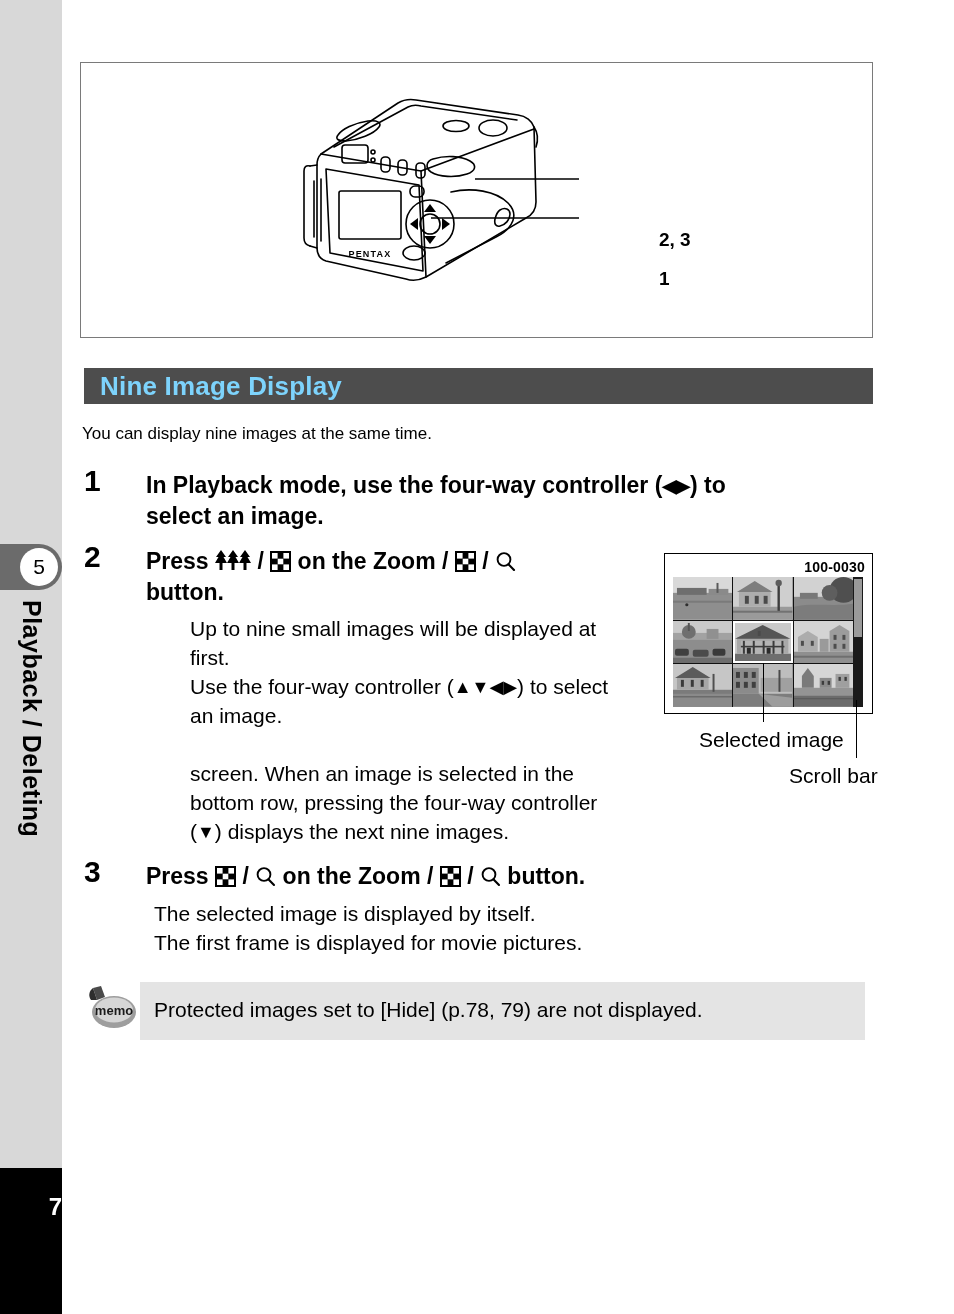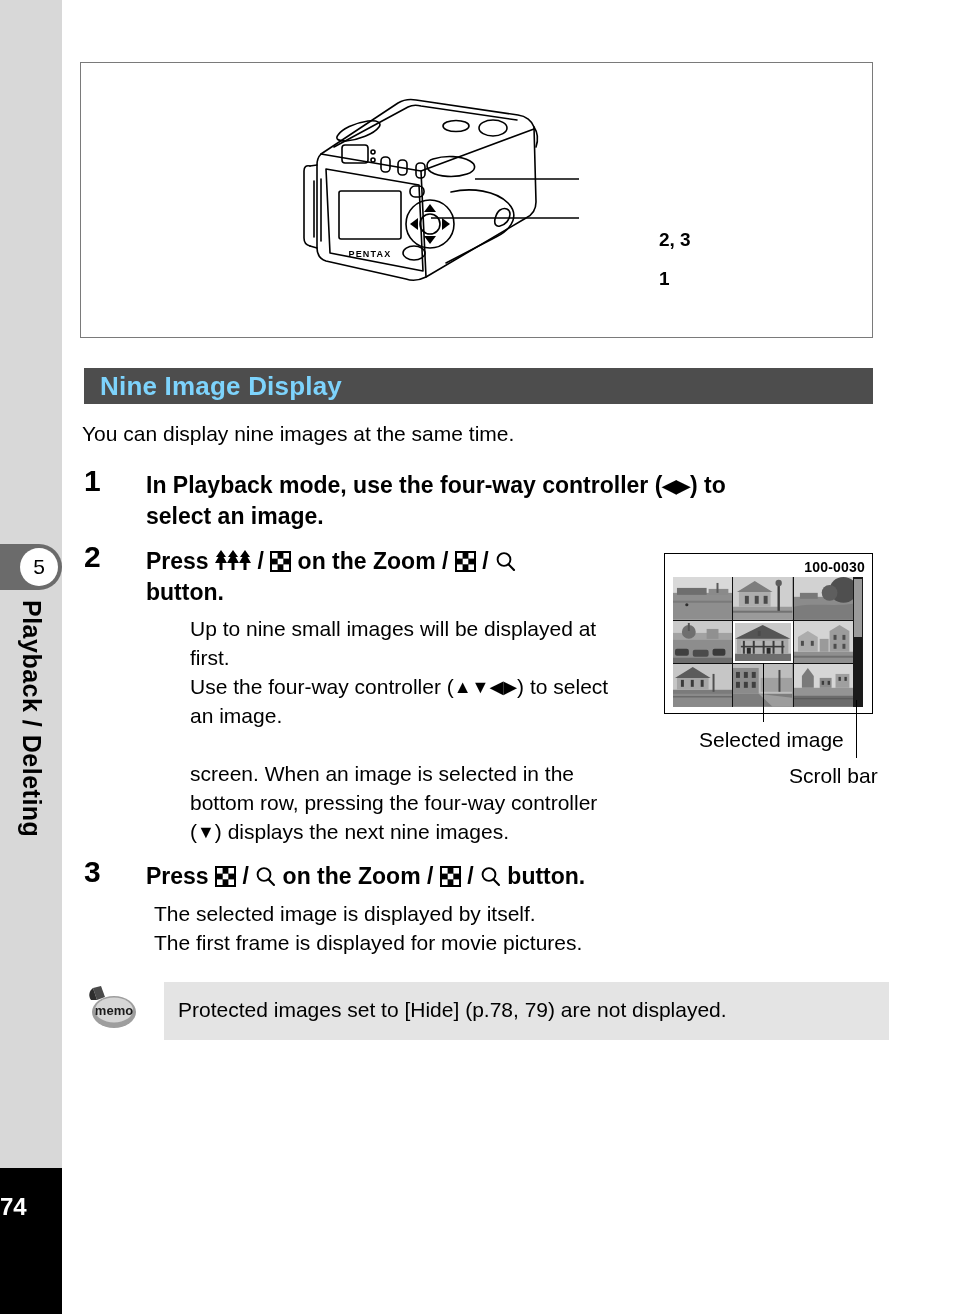--- a/index.html
+++ b/index.html
@@ -39,22 +39,22 @@
     font-size:25px;font-weight:bold;letter-spacing:0.5px;
     white-space:nowrap;
     color:#000;
   }
   #page-number-block{
     position:absolute;left:0;bottom:0;width:62px;height:146px;
     background:#000000;
   }
   #page-number{
     position:absolute;left:0;top:25px;width:52px;
-    text-align:left;
-    color:#ffffff;font-size:24px;font-weight:bold;
+    text-align:center;
+    color:#ffffff;font-size:24px;font-weight:bold;padding-left:36px;
   }
 
   
   #illustration-box{
     position:absolute;left:80px;top:62px;width:793px;height:276px;
     border:1px solid #7a7a7a;background:#fff;box-sizing:border-box;padding-left:36px;
   }
   #camera-svg{position:absolute;left:205px;top:18px;}
   .callout-label{
     position:absolute;font-size:19px;font-weight:bold;color:#000;
@@ -69,21 +69,21 @@
     display:flex;align-items:center;
   }
   #section-header h1{
     margin:4px;padding:0 0 0 12px;
     font-size:26px;font-weight:bold;color:#7dd3fc;letter-spacing:0.2px;
   }
 
   
   #intro-line{
     position:absolute;left:82px;top:420px;width:700px;
-    font-size:21px;line-height:28px;
+    font-size:17px;line-height:28px;
   }
 
   .step{position:absolute;}
   .step-num{
     position:absolute;left:0;top:0;
     font-size:30px;font-weight:bold;width:40px;text-align:left;
   }
   .step-head{
     position:absolute;left:62px;top:6px;
     font-size:23px;font-weight:bold;line-height:31px;
@@ -142,21 +142,21 @@
   
   .leader{position:absolute;background:#000;width:1px;}
   .anno{position:absolute;font-size:21px;color:#000;white-space:nowrap;}
   #anno-selected{left:699px;top:728px;}
   #anno-scroll{left:789px;top:764px;}
   #leader-selected{left:763px;top:660px;height:62px;}
   #leader-scroll{left:856px;top:700px;height:58px;}
 
   
   #memo-note{
-    position:absolute;left:164px;top:982px;width:725px;height:58px;
+    position:absolute;left:140px;top:982px;width:725px;height:58px;
     background:#e4e4e4;
   }
   #memo-text{
     position:absolute;left:14px;top:14px;
     font-size:21px;line-height:28px;
   }
   #memo-icon{
     position:absolute;left:84px;top:984px;width:56px;height:52px;
   }
 </style>

